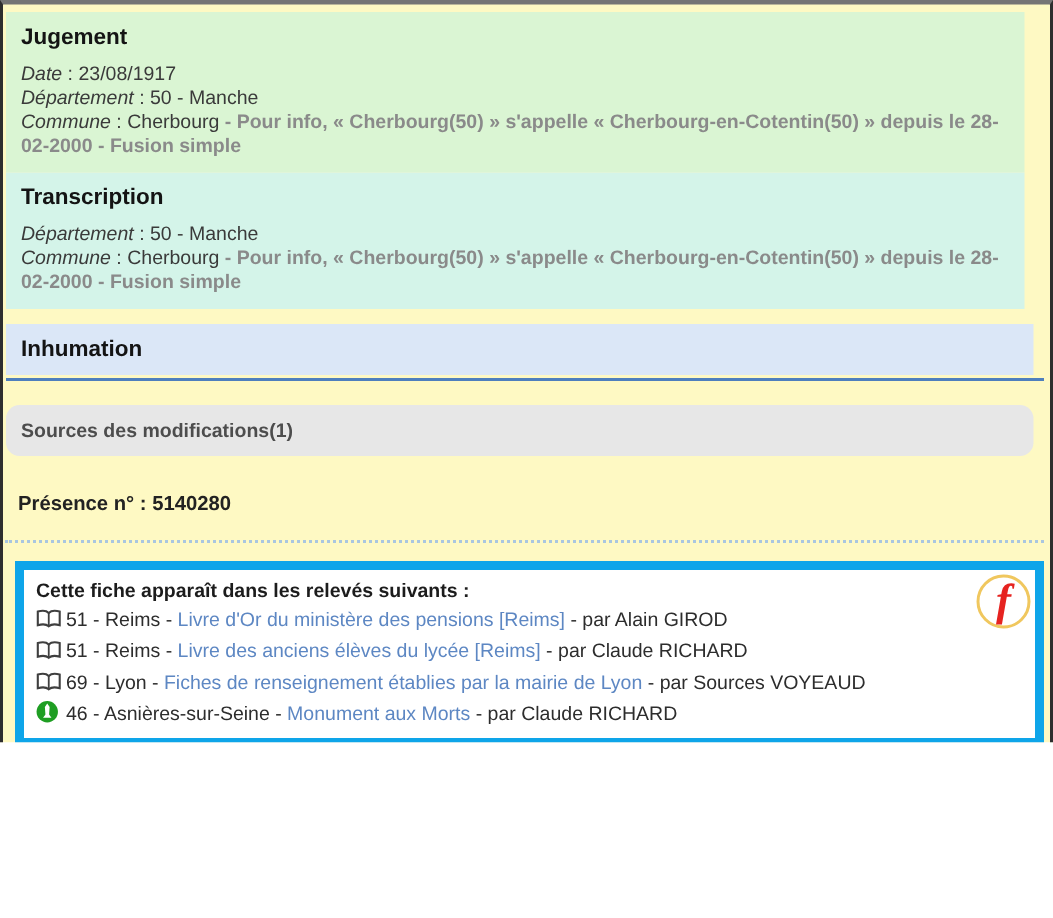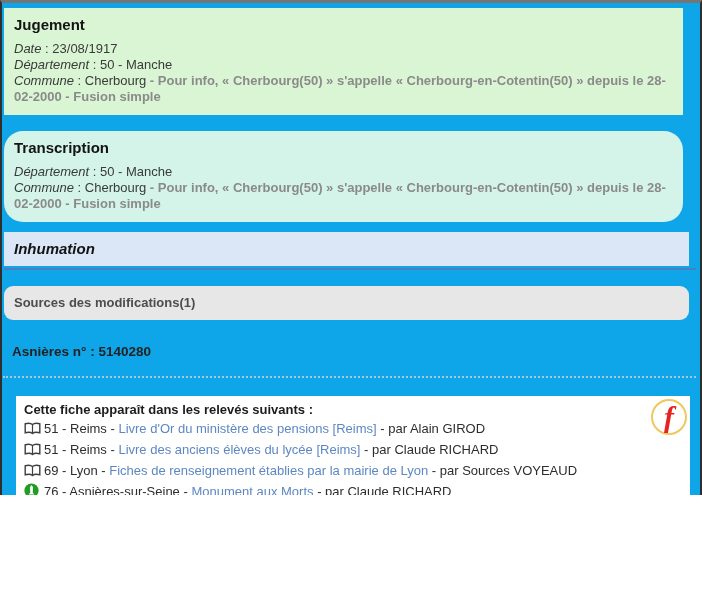--- a/index.html
+++ b/index.html
@@ -5,43 +5,43 @@
   * { box-sizing: border-box; margin: 0; padding: 0; }
   html, body { background: #ffffff; }
   body {
     font-family: "Liberation Sans", "DejaVu Sans", sans-serif;
     width: 702px;
   }
   .page {
     position: relative;
     width: 702px;
     height: 495px;
-    background: #0ea5e9;
+    background: #fef9c3;
     border-left: 2px solid #2e2e2e;
     border-right: 2px solid #2e2e2e;
     border-top: 3px solid #757575;
     overflow: hidden;
   }
   .section {
     margin-left: 2px;
     padding: 8px 10px 10px 10px;
     font-size: 13px;
     line-height: 16px;
     color: #3a3a3a;
   }
   .section .sec-title {
     font-size: 15px;
     line-height: 18px;
     font-weight: bold;
     color: #141414;
     margin-bottom: 7px;
   }
   .sec-jugement      { margin-top: 5px;  margin-right: 17px; background: #daf5d3; }
-  .sec-transcription { margin-top: 16px; margin-right: 17px; background: #d4f4e9; border-radius: 19px; }
-  .sec-inhumation    { margin-top: 10px; margin-right: 11px; background: #dbe7f7; padding-bottom: 8px; font-style: italic; }
+  .sec-transcription { margin-top: 0; margin-right: 17px; background: #d4f4e9; }
+  .sec-inhumation    { margin-top: 10px; margin-right: 11px; background: #dbe7f7; padding-bottom: 8px; }
   .sec-inhumation .sec-title { margin-bottom: 0; }
   .sec-autres        { margin-top: 15px; margin-right: 11px; background: #dbd6f5; }
   .blue-rule {
     border: none;
     border-top: 2px solid #4e7fbd;
     margin: 2px 4px 0 2px;
     height: 0;
   }
   .field-label { font-style: italic; }
   .note-gray { color: #8a8a8a; font-weight: bold; }
@@ -129,21 +129,21 @@
 
   <div class="section sec-inhumation">
     <div class="sec-title">Inhumation</div>
   </div>
 
   <hr class="blue-rule">
 
 
   <div class="sources-bar">Sources des modifications(1)</div>
 
-  <div class="reference"><span>Asnières n° : </span><span>5140280</span></div>
+  <div class="reference"><span>Présence n° : </span><span>5140280</span></div>
 
   <hr class="dotted-rule">
 
   <div class="releves-box">
     <div class="releves-title">Cette fiche apparaît dans les relevés suivants :</div>
 
     <div class="releve-item"><span class="icon"><svg width="17" height="13" viewBox="0 0 17 13">
             <path d="M8.5 2.6 C7 1.1 4.2 0.9 1.2 1.7 L1.2 10.8 C4.2 10 7 10.2 8.5 11.5 C10 10.2 12.8 10 15.8 10.8 L15.8 1.7 C12.8 0.9 10 1.1 8.5 2.6 Z" fill="#ffffff" stroke="#3f3f3f" stroke-width="1.4"></path>
             <line x1="8.5" y1="2.6" x2="8.5" y2="11.5" stroke="#3f3f3f" stroke-width="1.2"></line>
           </svg></span><span>51 - Reims - </span><a class="releve-link">Livre d'Or du ministère des pensions [Reims]</a><span> - par Alain GIROD</span></div>
@@ -154,18 +154,18 @@
           </svg></span><span>51 - Reims - </span><a class="releve-link">Livre des anciens élèves du lycée [Reims]</a><span> - par Claude RICHARD</span></div>
 
     <div class="releve-item"><span class="icon"><svg width="17" height="13" viewBox="0 0 17 13">
             <path d="M8.5 2.6 C7 1.1 4.2 0.9 1.2 1.7 L1.2 10.8 C4.2 10 7 10.2 8.5 11.5 C10 10.2 12.8 10 15.8 10.8 L15.8 1.7 C12.8 0.9 10 1.1 8.5 2.6 Z" fill="#ffffff" stroke="#3f3f3f" stroke-width="1.4"></path>
             <line x1="8.5" y1="2.6" x2="8.5" y2="11.5" stroke="#3f3f3f" stroke-width="1.2"></line>
           </svg></span><span>69 - Lyon - </span><a class="releve-link">Fiches de renseignement établies par la mairie de Lyon</a><span> - par Sources VOYEAUD</span></div>
 
     <div class="releve-item"><span class="icon"><svg width="15" height="15" viewBox="0 0 16 16">
             <circle cx="8" cy="8" r="7.6" fill="#1f9e23"></circle>
             <path d="M8 2.2 L9.7 4.6 L9.3 10 L11 12.3 L5 12.3 L6.7 10 L6.3 4.6 Z" fill="#ffffff"></path>
-          </svg></span><span>76 - Asnières-sur-Seine - </span><a class="releve-link">Monument aux Morts</a><span> - par Claude RICHARD</span></div>
+          </svg></span><span>46 - Asnières-sur-Seine - </span><a class="releve-link">Monument aux Morts</a><span> - par Claude RICHARD</span></div>
 
     <div class="fb-badge">f</div>
   </div>
 
 </div>
 
 </body></html>

